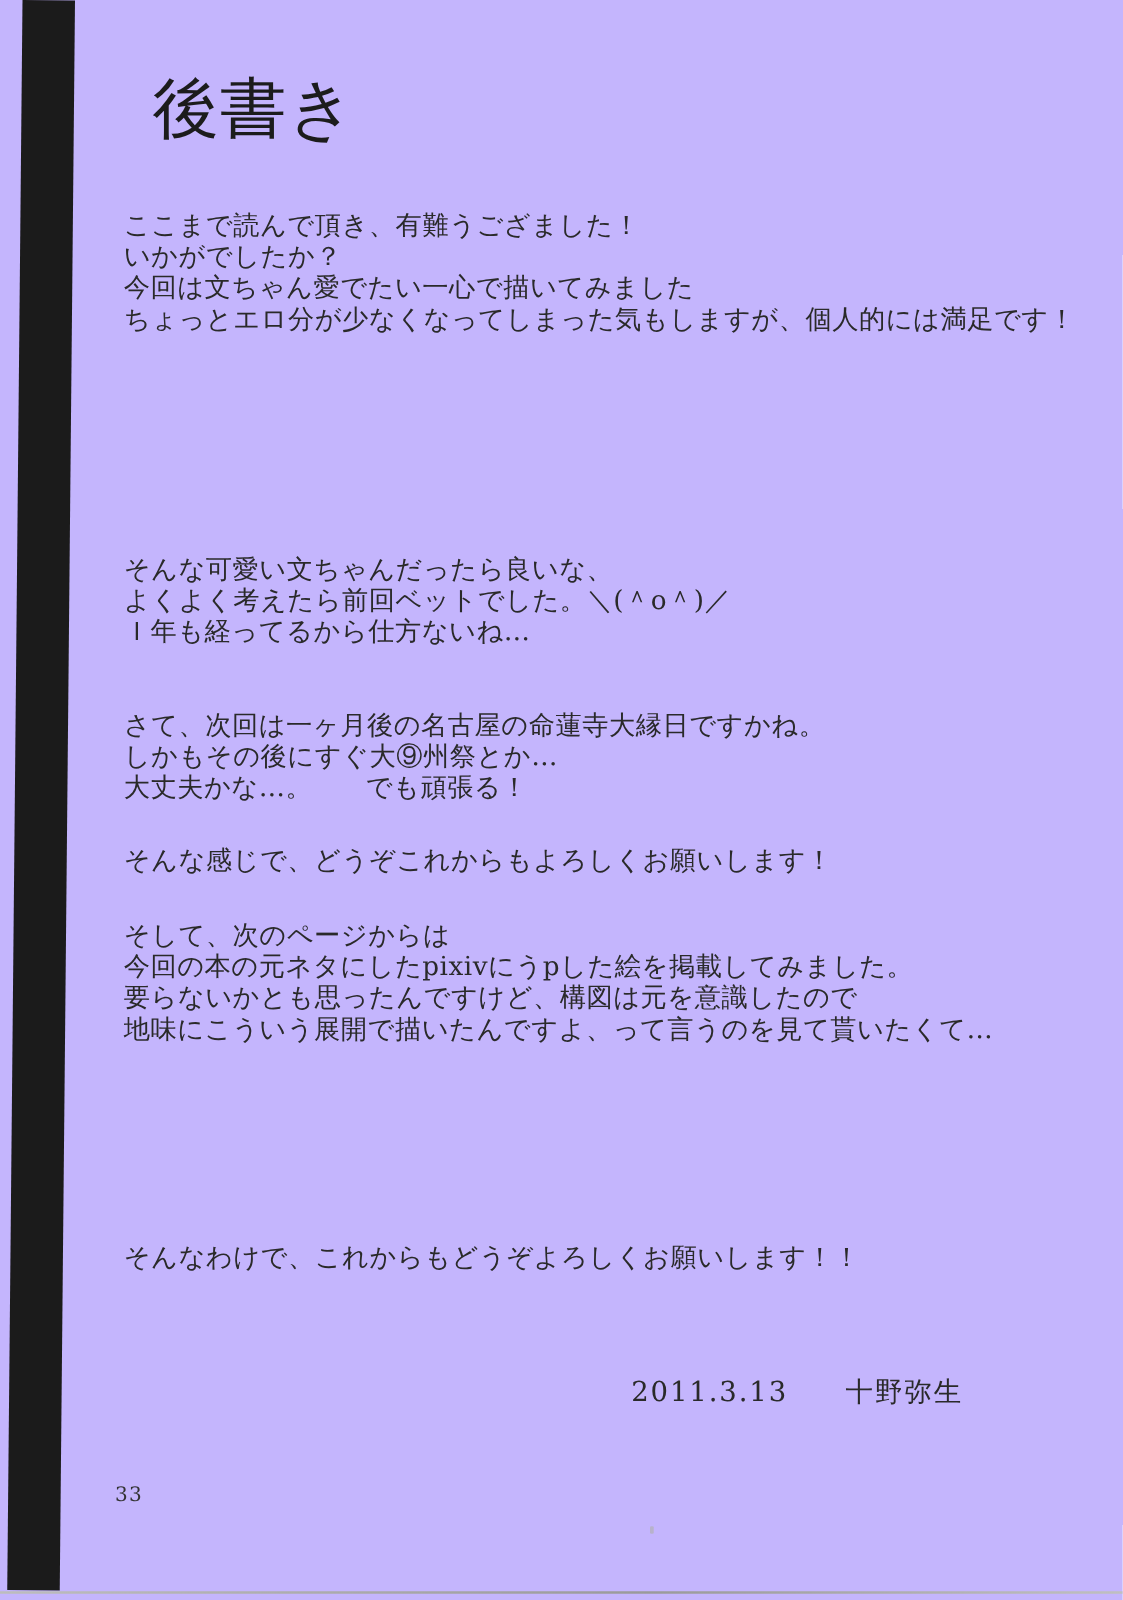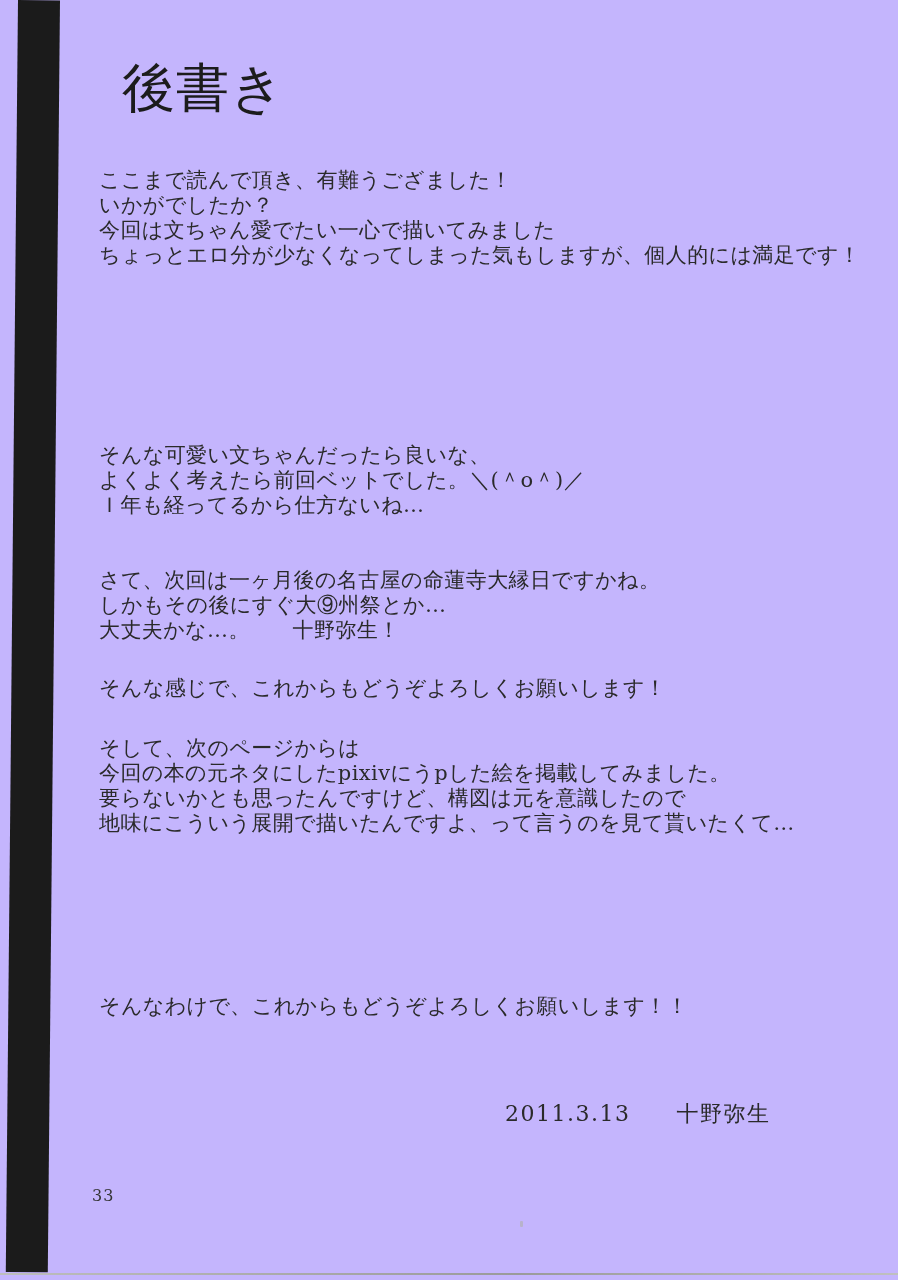--- a/index.html
+++ b/index.html
@@ -96,23 +96,23 @@
 今回は文ちゃん愛でたい一心で描いてみました
 ちょっとエロ分が少なくなってしまった気もしますが、個人的には満足です！</div>
 
 
   <div class="para" style="top:443px">そんな可愛い文ちゃんだったら良いな、
 よくよく考えたら前回ベットでした。＼(＾o＾)／
 Ｉ年も経ってるから仕方ないね…</div>
 
   <div class="para" style="top:568px">さて、次回は一ヶ月後の名古屋の命蓮寺大縁日ですかね。
 しかもその後にすぐ大⑨州祭とか…
-大丈夫かな…。　　十野弥生！</div>
+大丈夫かな…。　　でも頑張る！</div>
 
-  <div class="para" style="top:676px">そんな感じで、これからもどうぞよろしくお願いします！</div>
+  <div class="para" style="top:676px">そんな感じで、どうぞこれからもよろしくお願いします！</div>
 
   <div class="para" style="top:736px">そして、次のページからは
 今回の本の元ネタにしたpixivにうpした絵を掲載してみました。
 要らないかとも思ったんですけど、構図は元を意識したので
 地味にこういう展開で描いたんですよ、って言うのを見て貰いたくて…</div>
 
 
   <div class="para" style="top:994px">そんなわけで、これからもどうぞよろしくお願いします！！</div>
 
   <div class="signature">

